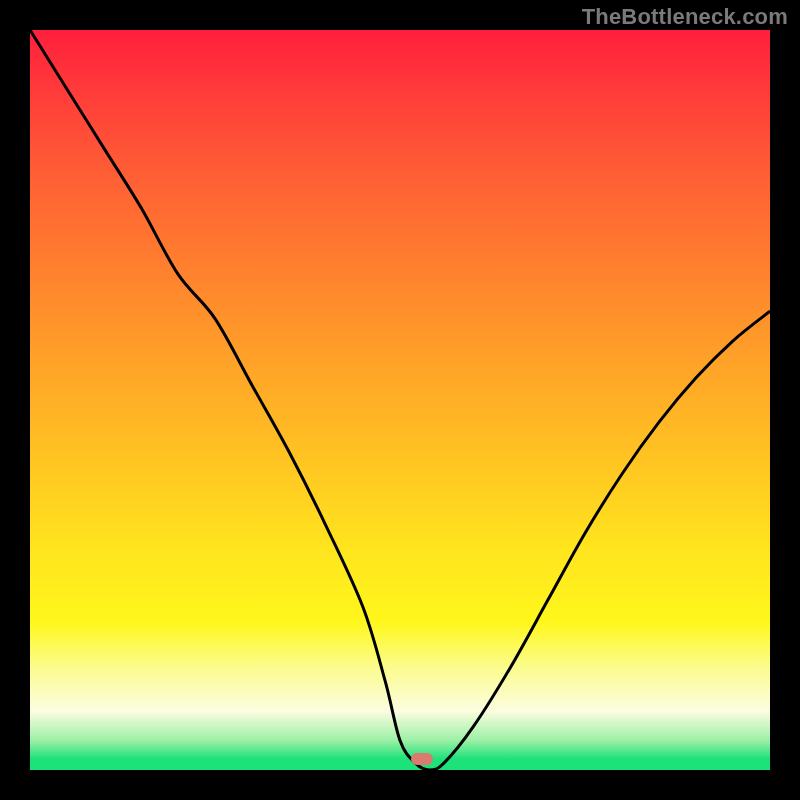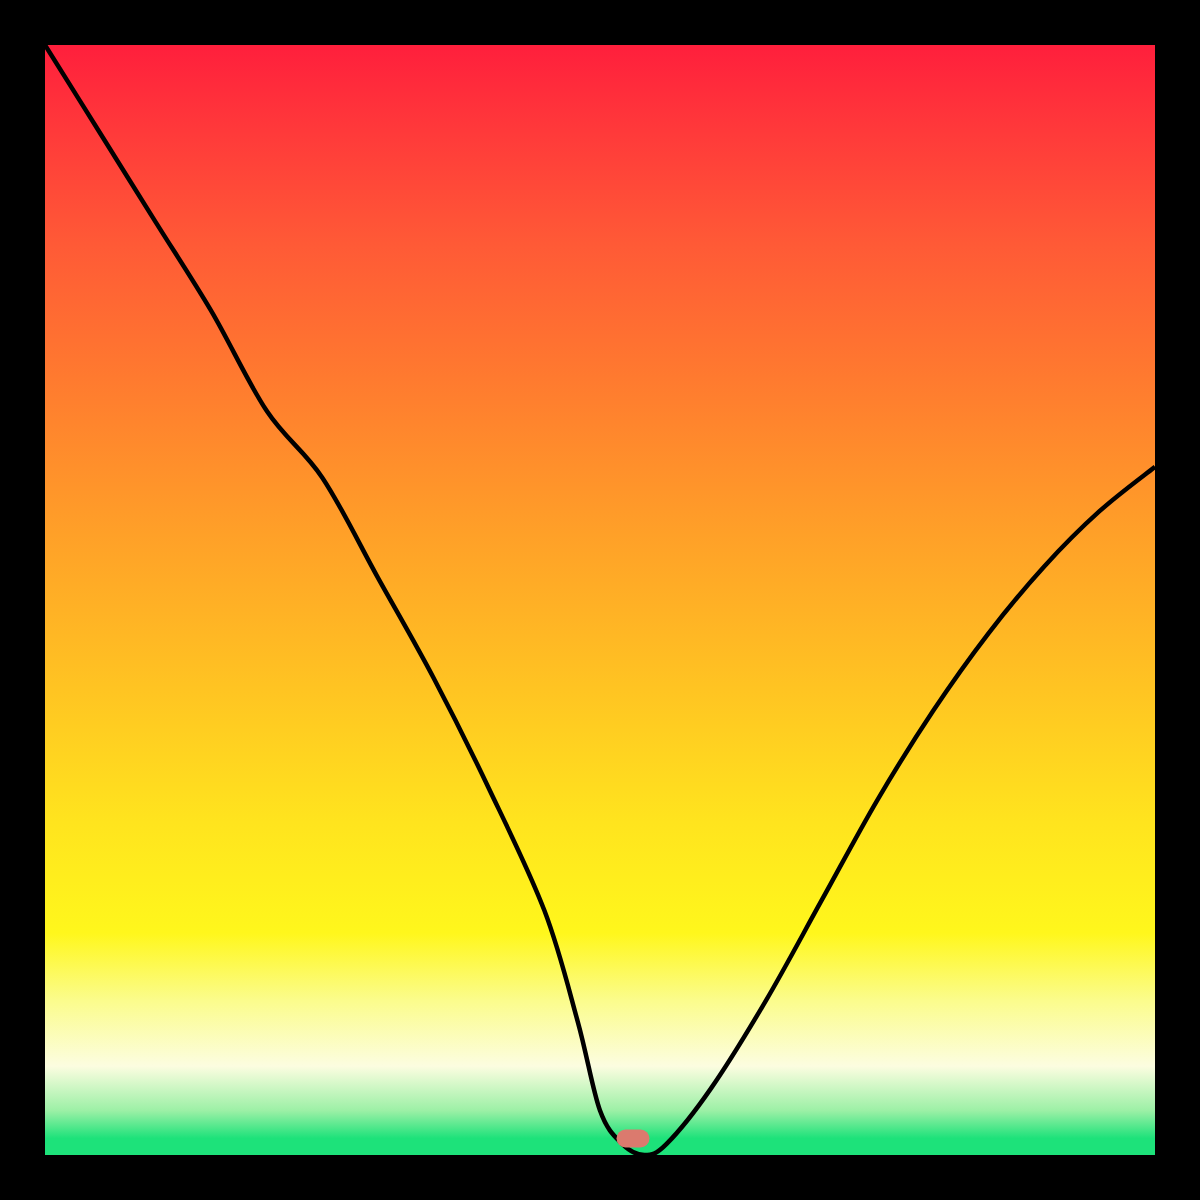--- a/index.html
+++ b/index.html
@@ -57,20 +57,21 @@
     width: 22px;
     height: 12px;
     border-radius: 6px;
     background: #db7a6e;
     transform: translate(-50%, -50%);
   }
 </style>
 </head>
 <body>
 <div class="frame">
+  <div class="watermark">TheBottleneck.com</div>
 
   <div class="plot-area">
     <div class="gradient"></div>
     <svg class="svg-layer" width="740" height="740" viewBox="0 0 740 740">
       <path id="curve-path" fill="none" stroke="#000000" stroke-width="3" d="M 0.00 0.00 C 6.17 9.87, 24.67 39.47, 37.00 59.20 C 49.33 78.93, 61.67 98.67, 74.00 118.40 C 86.33 138.13, 98.67 156.63, 111.00 177.60 C 123.33 198.57, 135.67 225.70, 148.00 244.20 C 160.33 262.70, 172.67 270.10, 185.00 288.60 C 197.33 307.10, 209.67 333.00, 222.00 355.20 C 234.33 377.40, 246.67 398.37, 259.00 421.80 C 271.33 445.23, 283.67 469.90, 296.00 495.80 C 308.33 521.70, 323.13 551.30, 333.00 577.20 C 342.87 603.10, 349.03 629.00, 355.20 651.20 C 361.37 673.40, 365.07 696.83, 370.00 710.40 C 374.93 723.97, 379.87 727.67, 384.80 732.60 C 389.73 737.53, 394.67 740.00, 399.60 740.00 C 404.53 740.00, 407.00 740.00, 414.40 732.60 C 421.80 725.20, 432.90 711.63, 444.00 695.60 C 455.10 679.57, 468.67 657.37, 481.00 636.40 C 493.33 615.43, 505.67 592.00, 518.00 569.80 C 530.33 547.60, 542.67 524.17, 555.00 503.20 C 567.33 482.23, 579.67 462.50, 592.00 444.00 C 604.33 425.50, 616.67 408.23, 629.00 392.20 C 641.33 376.17, 653.67 361.37, 666.00 347.80 C 678.33 334.23, 690.67 321.90, 703.00 310.80 C 715.33 299.70, 733.83 286.13, 740.00 281.20"></path>
     </svg>
     <div id="marker" class="marker" style="left: 392.2px; top: 728.9px; background: rgb(219, 122, 110);"></div>
   </div>
 </div>
 

